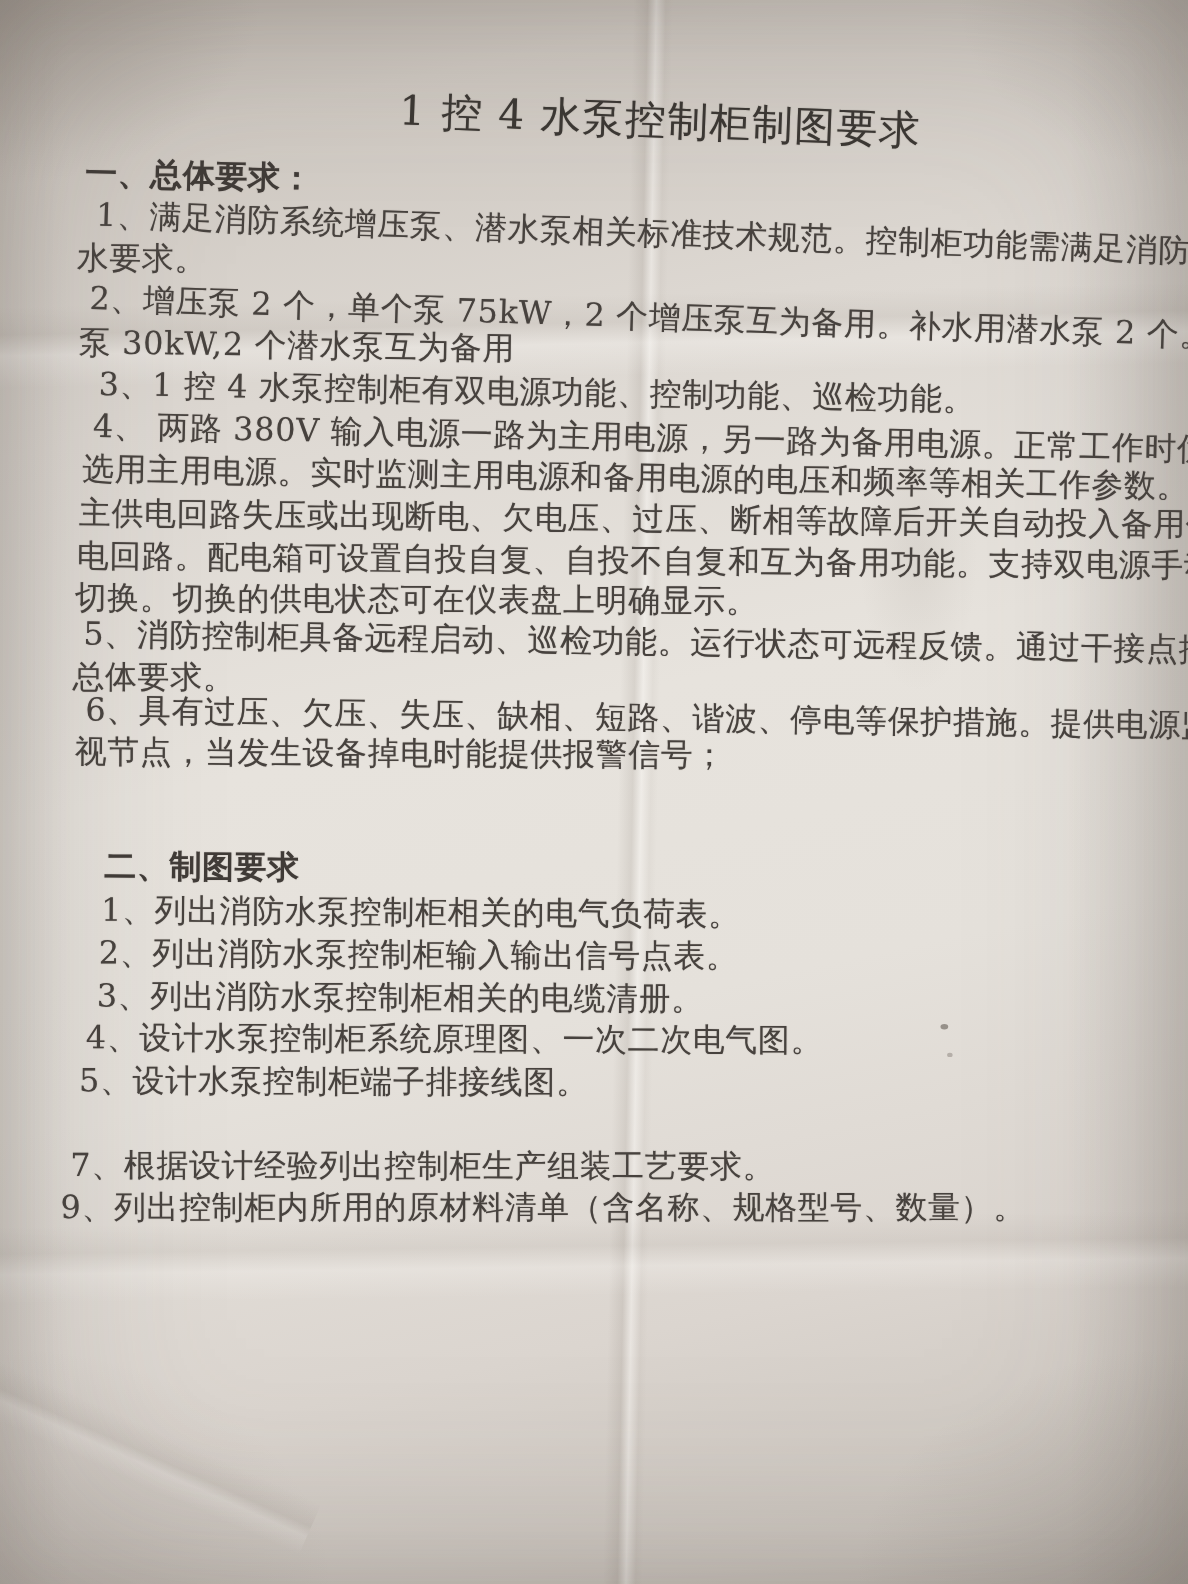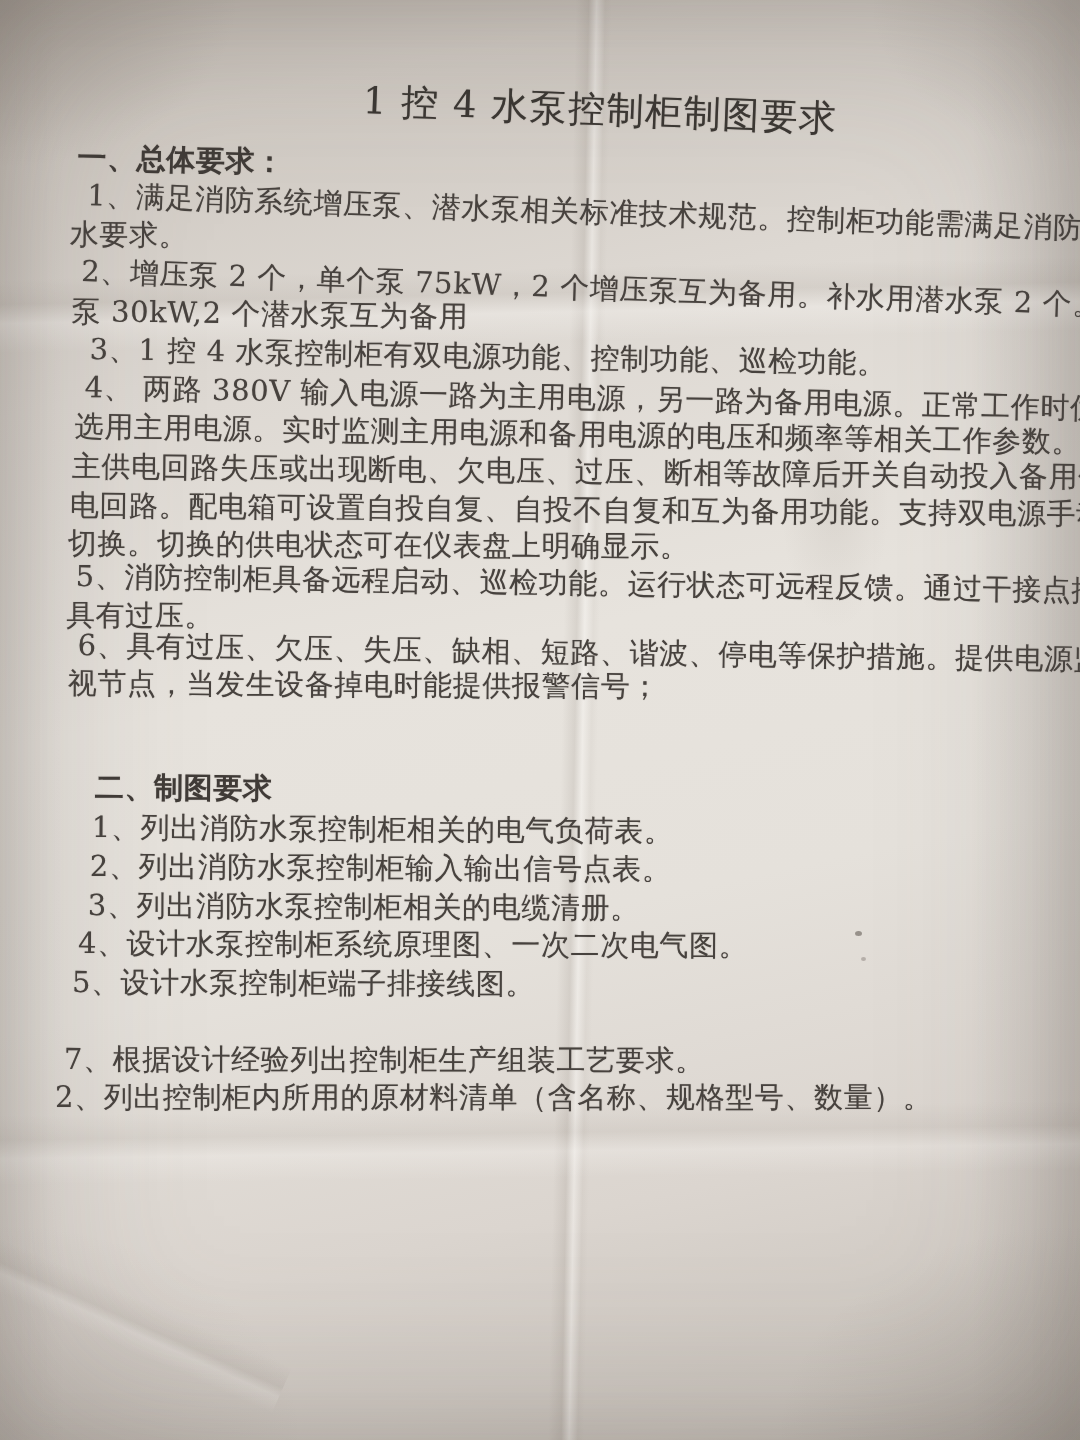--- a/index.html
+++ b/index.html
@@ -91,30 +91,30 @@
     <div class="ln" style="left:70px;top:215px;transform:rotate(0.6deg);">水要求。</div>
     <div class="ln" style="left:82px;top:252px;transform:rotate(1.9deg);">2、增压泵 2 个，单个泵 75kW，2 个增压泵互为备用。补水用潜水泵 2 个。单个</div>
     <div class="ln" style="left:72px;top:292px;transform:rotate(0.8deg);">泵 30kW,2 个潜水泵互为备用</div>
     <div class="ln" style="left:90px;top:330px;transform:rotate(1.0deg);">3、1 控 4 水泵控制柜有双电源功能、控制功能、巡检功能。</div>
     <div class="ln" style="left:85px;top:368px;transform:rotate(1.2deg);">4、 两路 380V 输入电源一路为主用电源，另一路为备用电源。正常工作时优先</div>
     <div class="ln" style="left:75px;top:407px;transform:rotate(0.9deg);">选用主用电源。实时监测主用电源和备用电源的电压和频率等相关工作参数。当</div>
     <div class="ln" style="left:72px;top:447px;transform:rotate(0.6deg);">主供电回路失压或出现断电、欠电压、过压、断相等故障后开关自动投入备用供</div>
     <div class="ln" style="left:70px;top:486px;transform:rotate(0.5deg);">电回路。配电箱可设置自投自复、自投不自复和互为备用功能。支持双电源手动</div>
     <div class="ln" style="left:68px;top:524px;transform:rotate(0.3deg);">切换。切换的供电状态可在仪表盘上明确显示。</div>
     <div class="ln" style="left:76px;top:557px;transform:rotate(0.8deg);">5、消防控制柜具备远程启动、巡检功能。运行状态可远程反馈。通过干接点控</div>
-    <div class="ln" style="left:66px;top:596px;transform:rotate(0.2deg);">具有过压。</div>
+    <div class="ln" style="left:66px;top:596px;transform:rotate(0.2deg);">总体要求。</div>
     <div class="ln" style="left:78px;top:626px;transform:rotate(0.8deg);">6、具有过压、欠压、失压、缺相、短路、谐波、停电等保护措施。提供电源监</div>
     <div class="ln" style="left:68px;top:664px;transform:rotate(0.3deg);">视节点，当发生设备掉电时能提供报警信号；</div>
 
     <div class="ln hd" style="left:95px;top:768px;transform:rotate(0.4deg);">二、制图要求</div>
 
     <div class="ln" style="left:92px;top:808px;transform:rotate(0.4deg);">1、列出消防水泵控制柜相关的电气负荷表。</div>
     <div class="ln" style="left:90px;top:847px;transform:rotate(0.3deg);">2、列出消防水泵控制柜输入输出信号点表。</div>
     <div class="ln" style="left:88px;top:886px;transform:rotate(0.3deg);">3、列出消防水泵控制柜相关的电缆清册。</div>
     <div class="ln" style="left:78px;top:924px;transform:rotate(0.2deg);">4、设计水泵控制柜系统原理图、一次二次电气图。</div>
     <div class="ln" style="left:72px;top:963px;transform:rotate(0.2deg);">5、设计水泵控制柜端子排接线图。</div>
     <div class="ln" style="left:64px;top:1040px;transform:rotate(0.1deg);">7、根据设计经验列出控制柜生产组装工艺要求。</div>
-    <div class="ln" style="left:55px;top:1078px;transform:rotate(0deg);">2、列出控制柜内所用的原材料清单（含名称、规格型号、数量）。</div>
+    <div class="ln" style="left:55px;top:1078px;transform:rotate(0deg);">9、列出控制柜内所用的原材料清单（含名称、规格型号、数量）。</div>
 
     <div class="speck" style="left:855px;top:931px;"></div>
     <div class="speck" style="left:861px;top:957px;width:5px;height:4px;opacity:0.6;"></div>
   </div>
 </div>
 
 </body></html>

